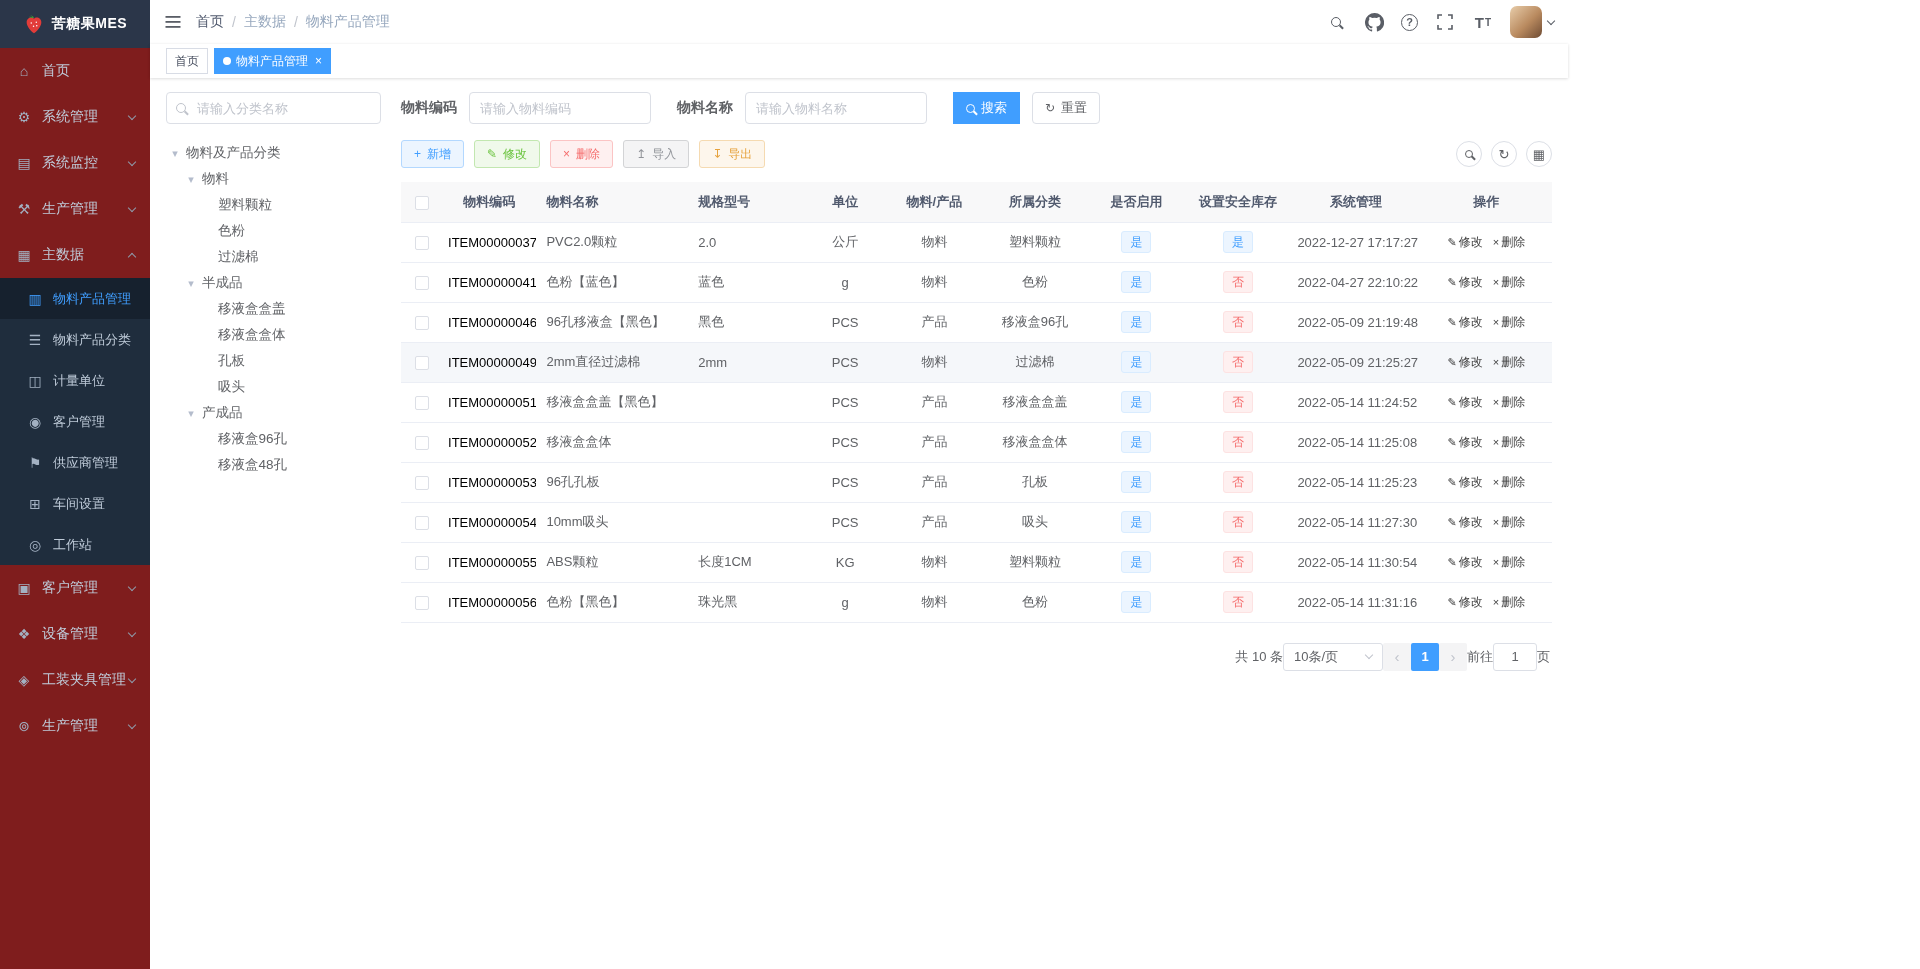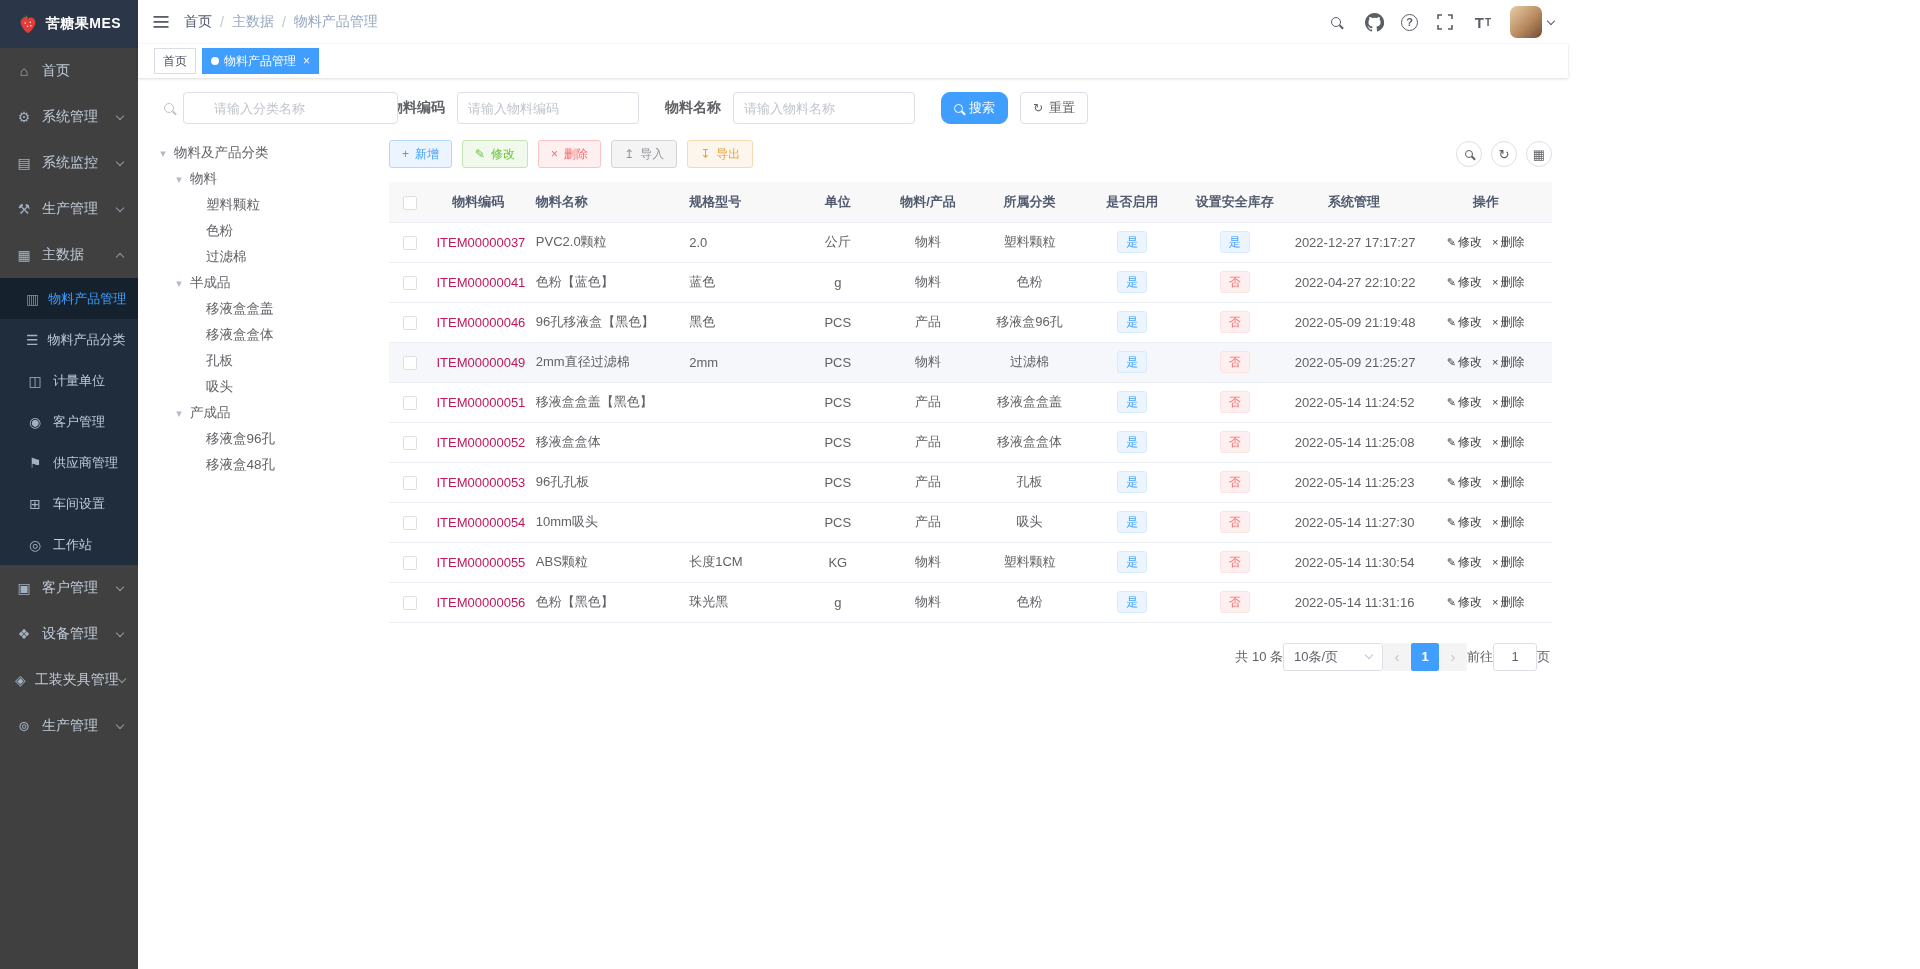--- a/index.html
+++ b/index.html
@@ -1,21 +1,21 @@
 <!DOCTYPE html>
 <html><head>
 <meta charset="utf-8">
 <style>
   * { box-sizing: border-box; margin: 0; padding: 0; }
   html,body { width:1920px; height:969px; overflow:hidden; background:#fff;
     font-family:"Liberation Sans","DejaVu Sans",sans-serif; font-size:14px; color:#303133; }
   .app { width:1568px; height:969px; display:flex; background:#fff; }
 
   
-  .sidebar { width:138px; flex-shrink:0; background:#404040; height:100%; }
+  .sidebar { width:150px; flex-shrink:0; background:#7f1d1d; height:100%; }
   .logo { height:48px; display:flex; align-items:center; justify-content:center; gap:7px; background:#2b3649; }
   .logo-title { color:#fff; font-size:14px; font-weight:bold; letter-spacing:.5px; }
   .menu-item { height:46px; display:flex; align-items:center; padding:0 15px; color:#bfcbd9; font-size:14px; cursor:pointer; }
   .mi-icon { width:18px; margin-right:9px; text-align:center; color:#a3b1c2; font-size:14px; }
   .mi-label { flex:1; white-space:nowrap; }
   .chev { width:6px; height:6px; border-right:1.4px solid #8f9bab; border-bottom:1.4px solid #8f9bab;
     transform:rotate(45deg); display:inline-block; flex-shrink:0; margin-top:-3px; }
   .chev.up { transform:rotate(-135deg); margin-top:3px; }
   .submenu { background:#1f2d3d; }
   .submenu .menu-item { height:41px; padding-left:26px; font-size:13px; color:#bfcbd9; }
@@ -54,36 +54,36 @@
 
   
   .page { flex:1; padding:14px 16px; display:flex; gap:20px; background:#fff; overflow:hidden; }
   .left-panel { width:215px; flex-shrink:0; }
   .right-panel { flex:1; min-width:0; }
 
   .input-wrap { position:relative; }
   .input-wrap .mag { position:absolute; left:10px; top:11px; color:#c0c4cc; }
   input.text-input { height:32px; border:1px solid #dcdfe6; border-radius:4px; font-size:13px; color:#606266;
     padding:0 10px; outline:none; font-family:inherit; width:100%; }
-  input.text-input.with-icon { padding-left:30px;margin-left:29px; }
+  input.text-input.with-icon { padding-left:30px; }
   input::placeholder { color:#c0c4cc; }
 
   .tree { margin-top:16px; }
   .tree-node { height:26px; display:flex; align-items:center; font-size:13.5px; color:#606266; cursor:pointer; gap:4px; }
   .tree-caret { width:14px; text-align:center; color:#b4bccc; font-size:11px; flex-shrink:0; }
   .lvl0 { padding-left:2px; } .lvl1 { padding-left:18px; } .lvl2 { padding-left:34px; }
 
   .filter-row { display:flex; align-items:center; gap:12px; }
   .filter-label { font-weight:bold; color:#606266; font-size:14px; white-space:nowrap; }
   .filter-input { width:182px; }
   .filter-group { display:flex; align-items:center; gap:12px; margin-right:14px; }
   .btn { display:inline-flex; align-items:center; gap:6px; height:28px; padding:0 12px; border-radius:3px;
     border:1px solid transparent; font-size:12px; cursor:pointer; font-family:inherit; background:#fff; white-space:nowrap; }
   .btn .b-ic { font-size:12px; line-height:1; }
-  .btn-search { background:#409eff; border-color:#409eff; color:#fff; height:32px; font-size:13px; border-radius:9px; }
+  .btn-search { background:#409eff; border-color:#409eff; color:#fff; height:32px; font-size:13px; border-radius:0; }
   .btn-search .mag { width:9px; height:9px; }
   .btn-reset { background:#fff; border-color:#dcdfe6; color:#606266; height:32px; font-size:13px; border-radius:4px; }
   .btn-add    { background:#ecf5ff; border-color:#b3d8ff; color:#409eff; }
   .btn-edit   { background:#f0f9eb; border-color:#c2e7b0; color:#67c23a; }
   .btn-del    { background:#fef0f0; border-color:#fbc4c4; color:#f56c6c; }
   .btn-import { background:#f4f4f5; border-color:#d3d4d6; color:#909399; }
   .btn-export { background:#fdf6ec; border-color:#f5dab1; color:#e6a23c; }
 
   .toolbar-row { margin-top:16px; display:flex; align-items:center; gap:10px; }
   .tb-right { margin-left:auto; display:flex; gap:9px; }
@@ -93,21 +93,21 @@
 
   
   .grid-table { width:100%; border-collapse:collapse; table-layout:fixed; font-size:13px; color:#606266; margin-top:14px; }
   .grid-table th { background:#f8f8f9; color:#515a6e; font-weight:bold; height:40px; padding:0 6px;
     border-bottom:1px solid #ebeef5; font-size:13px; }
   .grid-table td { height:40px; padding:0 6px; border-bottom:1px solid #ebeef5; overflow:hidden; white-space:nowrap; }
   .c-center { text-align:center; } .c-left { text-align:left; padding-left:10px !important; }
   .row-hover { background:#f5f7fa; }
   .checkbox { display:inline-block; width:14px; height:14px; border:1px solid #dcdfe6; border-radius:2px; background:#fff;
     vertical-align:middle; cursor:pointer; }
-  .code-link { color:#be185d; cursor:pointer; text-decoration:none; }
+  .code-link { color:#000000; cursor:pointer; text-decoration:none; }
   .tag { display:inline-block; min-width:16px; padding:4px 8px; font-size:12px; border-radius:3px; line-height:1; }
   .tag-blue { background:#ecf5ff; border:1px solid #d9ecff; color:#409eff; }
   .tag-red  { background:#fef0f0; border:1px solid #fde2e2; color:#f56c6c; }
   .op-link { color:#404040; font-size:12px; cursor:pointer; text-decoration:none; margin:0 5px; white-space:nowrap; }
   .op-ic { margin-right:2px; font-size:11px; }
 
   
   .pagination { display:flex; align-items:center; justify-content:flex-end; padding:20px 2px; color:#606266; font-size:13px; }
   .pg-size { height:28px; min-width:100px; border:1px solid #dcdfe6; border-radius:3px; display:inline-flex;
     align-items:center; justify-content:space-between; padding:0 10px; color:#606266; font-size:13px; cursor:pointer; gap:8px; }

